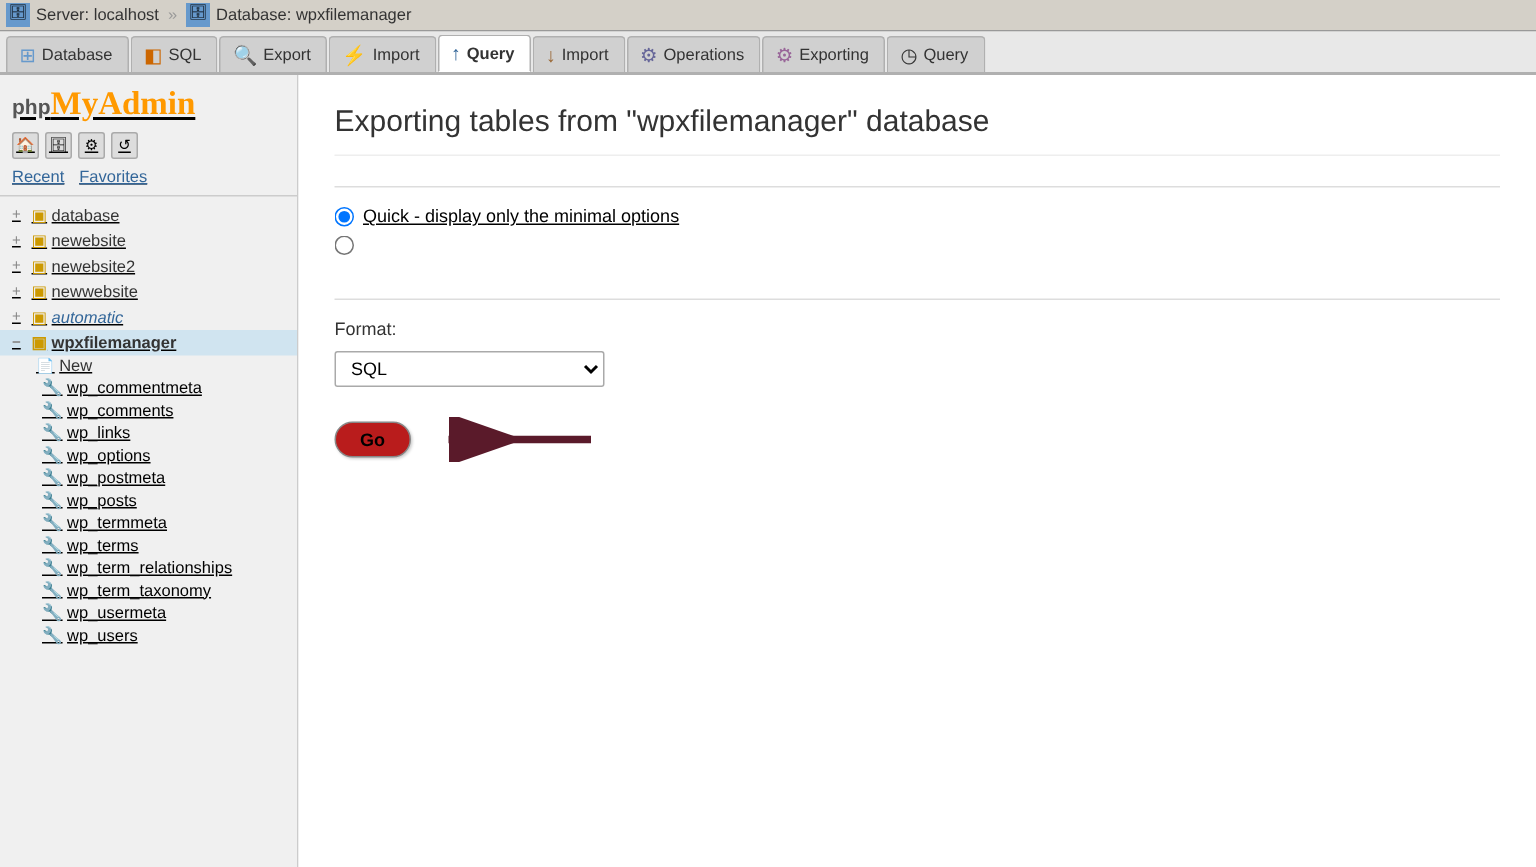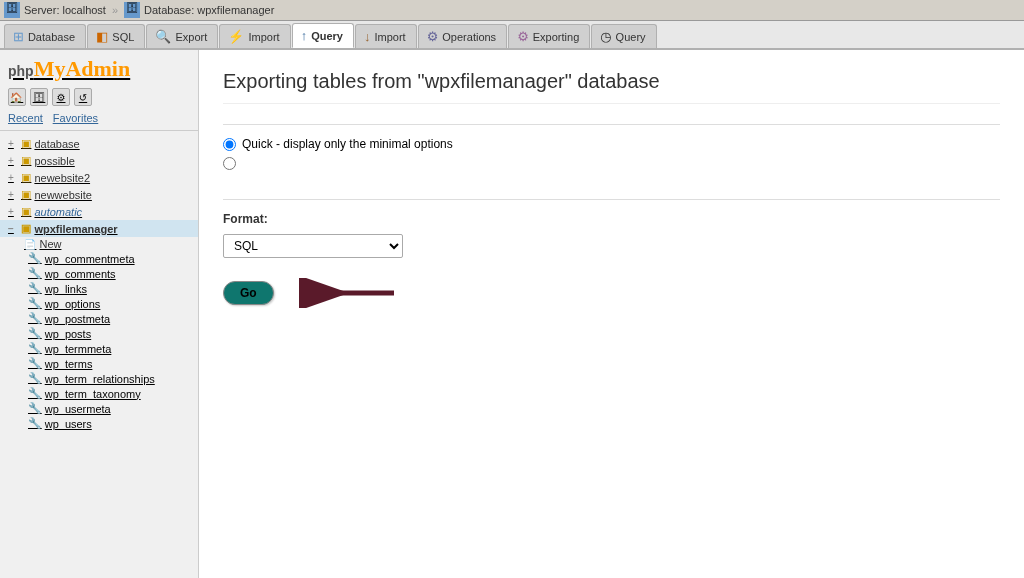--- a/index.html
+++ b/index.html
@@ -153,48 +153,48 @@
       border-bottom: 1px solid #eee;
       padding-bottom: 10px;
     }
 
     .section-label {
       font-weight: bold;
       margin-bottom: 10px;
       color: #333;
     }
 
-    .radio-group { margin-bottom: 29px; }
+    .radio-group { margin-bottom: 29px; text-decoration: underline; }
     .radio-option {
       display: flex;
       align-items: center;
       gap: 6px;
       margin-bottom: 6px;
       font-size: 12px;
     }
     .radio-option input[type="radio"] { cursor: pointer; }
 
     .format-section { margin-bottom: 20px; }
-    .format-label { font-weight: bold; margin-bottom: 8px; color: #333; }
+    .format-label { font-weight: normal; margin-bottom: 8px; color: #333; }
 
     .format-select {
       padding: 3px 6px;
       border: 1px solid #aaa;
       background: #fff;
       font-size: 12px;
       width: 180px;
       border-radius: 2px;
       cursor: pointer;
     }
 
     .go-section { margin-top: 16px; position: relative; display: flex; align-items: center; gap: 10px; }
 
     .go-button {
       padding: 4px 16px;
-      background: #0f766e;
+      background: #b91c1c;
       border: 1px solid #888;
       border-radius: 12px;
       cursor: pointer;
       font-size: 12px;
       font-weight: bold;
       box-shadow: 1px 1px 2px rgba(0,0,0,0.2);
     }
 
     
     .arrow-indicator {
@@ -286,21 +286,21 @@
 
       <div class="db-item">
         <span class="expand-icon">+</span>
         <span style="color:#cc9900;">▣</span>
         <span>database</span>
       </div>
 
       <div class="db-item">
         <span class="expand-icon">+</span>
         <span style="color:#cc9900;">▣</span>
-        <span>possible</span>
+        <span>newebsite</span>
       </div>
 
       <div class="db-item">
         <span class="expand-icon">+</span>
         <span style="color:#cc9900;">▣</span>
         <span>newebsite2</span>
       </div>
 
       <div class="db-item">
         <span class="expand-icon">+</span>

